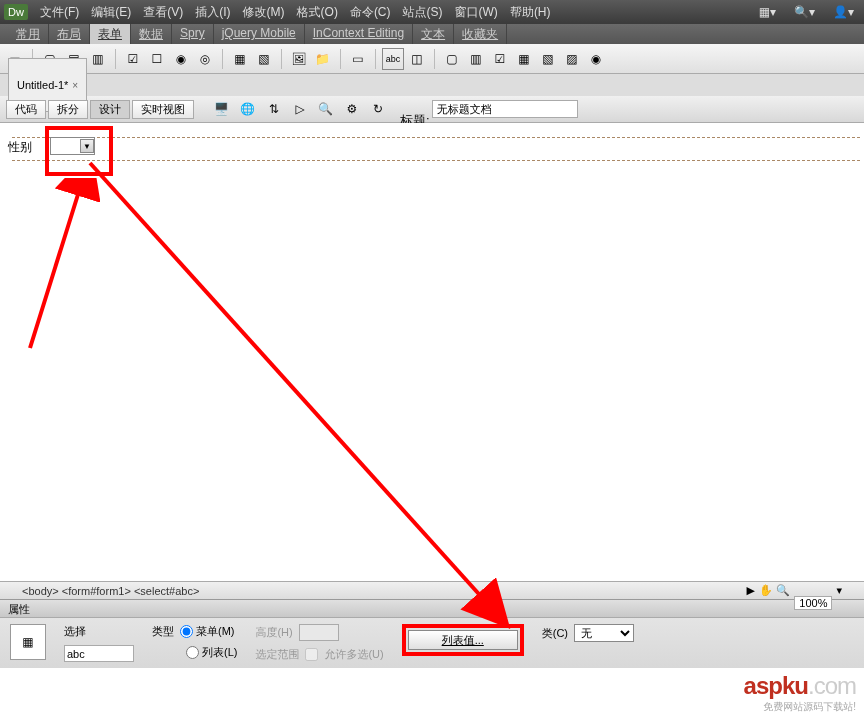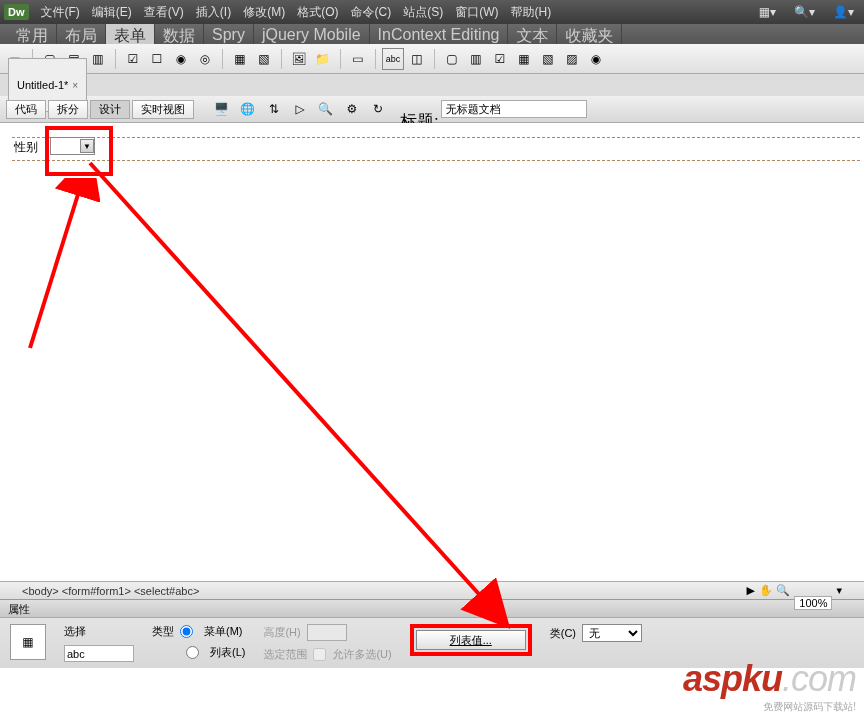--- a/index.html
+++ b/index.html
@@ -1,83 +1,83 @@
 <!DOCTYPE html>
 <html><head>
   <meta charset="utf-8">
   <style>
     * { margin: 0; padding: 0; box-sizing: border-box; font-family: "Microsoft YaHei", SimSun, sans-serif; }
     body { width: 864px; height: 722px; background: #fff; font-size: 12px; overflow: hidden; position: relative; }
     
     
     .titlebar { height: 24px; background: linear-gradient(#5a5a5a, #3a3a3a); color: #ddd; display: flex; align-items: center; padding: 0 4px; }
-    .app-logo { background: #4a7a3a; color: #fff; font-weight: bold; padding: 2px 4px; font-size: 11px; border-radius: 2px; margin-right: 6px; }
+    .app-logo { background: #4a7a3a; color: #fff; font-weight: normal; padding: 2px 4px; font-size: 11px; border-radius: 2px; margin-right: 6px; }
     .menu-item { color: #ddd; padding: 0 6px; cursor: default; }
     .titlebar-icons { margin-left: auto; display: flex; gap: 6px; }
     .titlebar-icons span { color: #ddd; padding: 2px 6px; }
     
     
     .category-tabs { height: 20px; background: linear-gradient(#6a6a6a, #555); display: flex; padding-left: 8px; }
-    .cat-tab { color: #ccc; padding: 2px 8px; font-size: 16px; border-right: 1px solid #444; cursor: default; }
+    .cat-tab { color: #ccc; padding: 2px 8px; font-size: 12px; border-right: 1px solid #444; cursor: default; text-decoration: underline; }
     .cat-tab.active { background: #ccc; color: #333; }
     
     
     .toolbar { height: 30px; background: linear-gradient(#f5f5f5, #e0e0e0); border-bottom: 1px solid #aaa; display: flex; align-items: center; padding: 0 4px; gap: 4px; }
     .tb-group { display: flex; gap: 2px; align-items: center; }
     .tb-sep { width: 1px; height: 20px; background: #bbb; margin: 0 4px; }
     .tb-btn { width: 22px; height: 22px; border: 1px solid transparent; display: flex; align-items: center; justify-content: center; font-size: 12px; cursor: default; }
     
     
     .doc-tabs { height: 22px; background: #ddd; display: flex; align-items: center; padding-left: 8px; }
     .doc-tab { background: #eee; padding: 20px 8px; font-size: 11px; border: 1px solid #aaa; display: flex; align-items: center; gap: 4px; }
     .doc-close { font-size: 10px; color: #666; }
     
     
     .view-toolbar { height: 27px; background: linear-gradient(#f0f0f0, #d8d8d8); border-bottom: 1px solid #aaa; display: flex; align-items: center; padding: 0 6px; gap: 2px; }
     .view-btn { padding: 1px 8px; border: 1px solid #aaa; background: linear-gradient(#fff, #e8e8e8); font-size: 11px; cursor: default; }
     .view-btn.active { background: #d0d0d0; }
-    .title-label { margin-left: 8px; font-size: 17px; margin-top: 24px; }
+    .title-label { margin-left: 8px; font-size: 13px; margin-top: 24px; }
     .title-input { width: 146px; height: 18px; border: 1px solid #aaa; padding: 0 4px; font-size: 11px; background: #fff; }
     .icon-btn { width: 22px; height: 20px; display: flex; align-items: center; justify-content: center; cursor: default; margin: 0 1px; }
     
     
     .design-area { height: 458px; background: #fff; position: relative; }
     .form-dash { position: absolute; top: 14px; left: 12px; right: 4px; height: 24px; border: 1px dashed #a86; border-left: none; border-right: none; }
-    .field-label { position: absolute; top: 16px; left: 14px; font-size: 12px; }
+    .field-label { position: absolute; top: 16px; left: 8px; font-size: 12px; }
     .select-box { position: absolute; top: 14px; left: 50px; width: 45px; height: 18px; border: 1px solid #888; background: #fff; display: flex; align-items: center; justify-content: flex-end; }
     .select-arrow { width: 14px; height: 14px; background: linear-gradient(#f0f0f0, #d0d0d0); border: 1px solid #888; display: flex; align-items: center; justify-content: center; font-size: 8px; }
     .red-box-1 { position: absolute; top: 3px; left: 45px; width: 68px; height: 50px; border: 4px solid red; }
     .red-arrow-1 { position: absolute; top: 55px; left: 20px; width: 80px; height: 180px; pointer-events: none; }
     .red-arrow-2 { position: absolute; top: 30px; left: 60px; width: 460px; height: 480px; pointer-events: none; }
     
     
     .status-bar { height: 18px; background: linear-gradient(#f0f0f0, #ddd); border-top: 1px solid #aaa; display: flex; align-items: center; padding: 0 22px; font-size: 11px; }
     .status-path { color: #333; }
     .status-right { margin-left: auto; display: flex; align-items: center; gap: 4px; }
     .zoom-val { border: 1px solid #aaa; padding: 0 4px; background: #fff; margin-top: 24px; }
     
     
     .props { background: linear-gradient(#e8e8e8, #d8d8d8); border-top: 1px solid #999; }
     .props-header { height: 18px; padding: 2px 8px; font-size: 11px; background: linear-gradient(#e0e0e0, #c8c8c8); border-bottom: 1px solid #aaa; }
     .props-body { padding: 6px 10px; display: flex; gap: 18px; align-items: flex-start; }
     .props-icon { width: 36px; height: 36px; border: 1px solid #999; background: #fff; display: flex; align-items: center; justify-content: center; }
     .props-col { display: flex; flex-direction: column; gap: 6px; }
     .props-row { display: flex; align-items: center; gap: 6px; font-size: 11px; }
     .small-input { width: 70px; height: 17px; border: 1px solid #aaa; background: #fff; font-size: 11px; padding: 0 2px; }
-    .radio-item { display: flex; align-items: center; gap: 11px; }
+    .radio-item { display: flex; align-items: center; gap: 3px; }
     .list-btn { width: 110px; height: 20px; border: 1px solid #888; background: linear-gradient(#fff, #e0e0e0); font-size: 11px; text-align: center; line-height: 18px; cursor: default; }
     .red-box-2 { border: 4px solid red; padding: 2px; display: inline-block; text-decoration: underline; }
     .class-select { width: 60px; height: 18px; border: 1px solid #888; background: #fff; font-size: 11px; padding: 0 2px; }
     .disabled-label { color: #999; }
     .init-row { display: flex; align-items: center; gap: 6px; padding: 4px 0 8px 280px; font-size: 11px; }
     .init-box { width: 80px; height: 28px; border: 1px solid #aaa; background: #fff; }
     
     
     .watermark { position: absolute; right: 8px; bottom: 8px; font-family: Arial; text-align: right; }
-    .wm-main { font-size: 36px; font-weight: bold; font-style: italic; color: #c03020; letter-spacing: -1px; }
+    .wm-main { font-size: 24px; font-weight: bold; color: #c03020; letter-spacing: -1px; }
     .wm-main .dim { color: #ccc; font-weight: normal; }
     .wm-sub { font-size: 10px; color: #aaa; }
   </style>
 </head>
 <body>
 
 <div class="titlebar">
   <span class="app-logo">Dw</span>
   <span class="menu-item">文件(F)</span>
   <span class="menu-item">编辑(E)</span>

